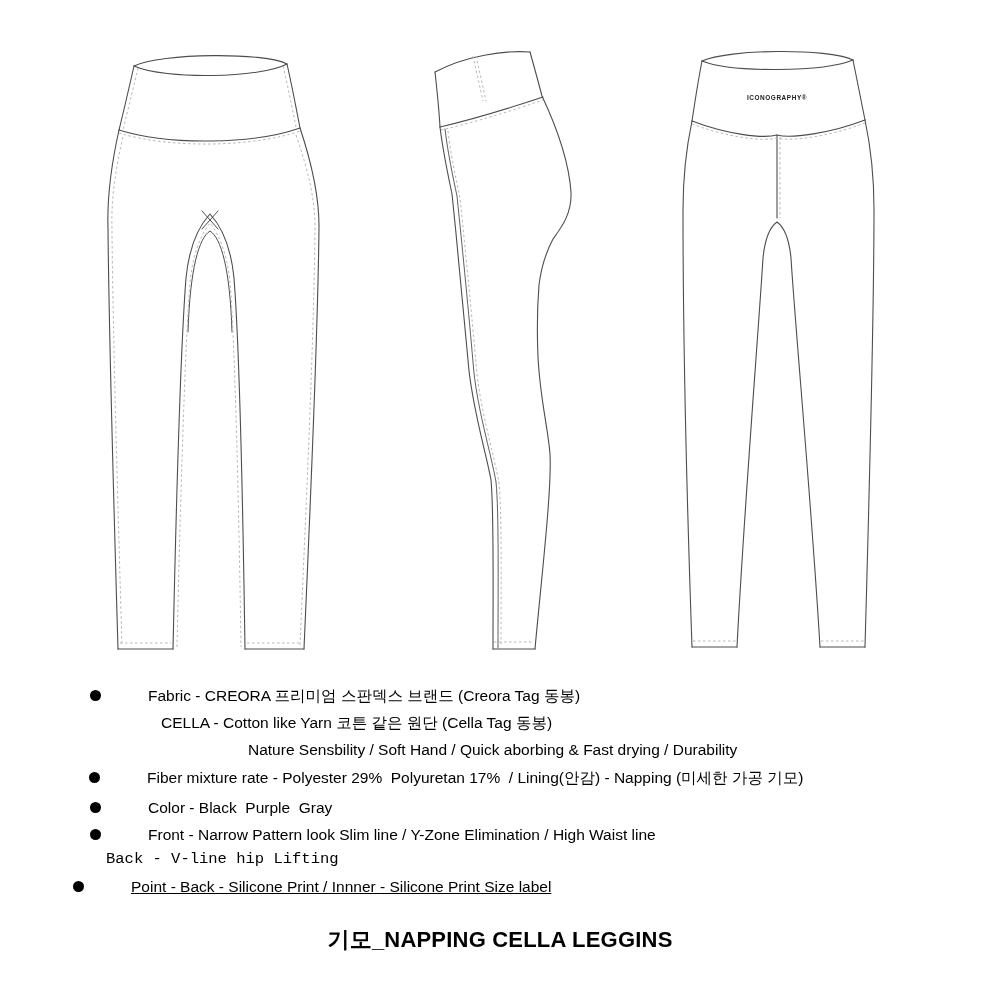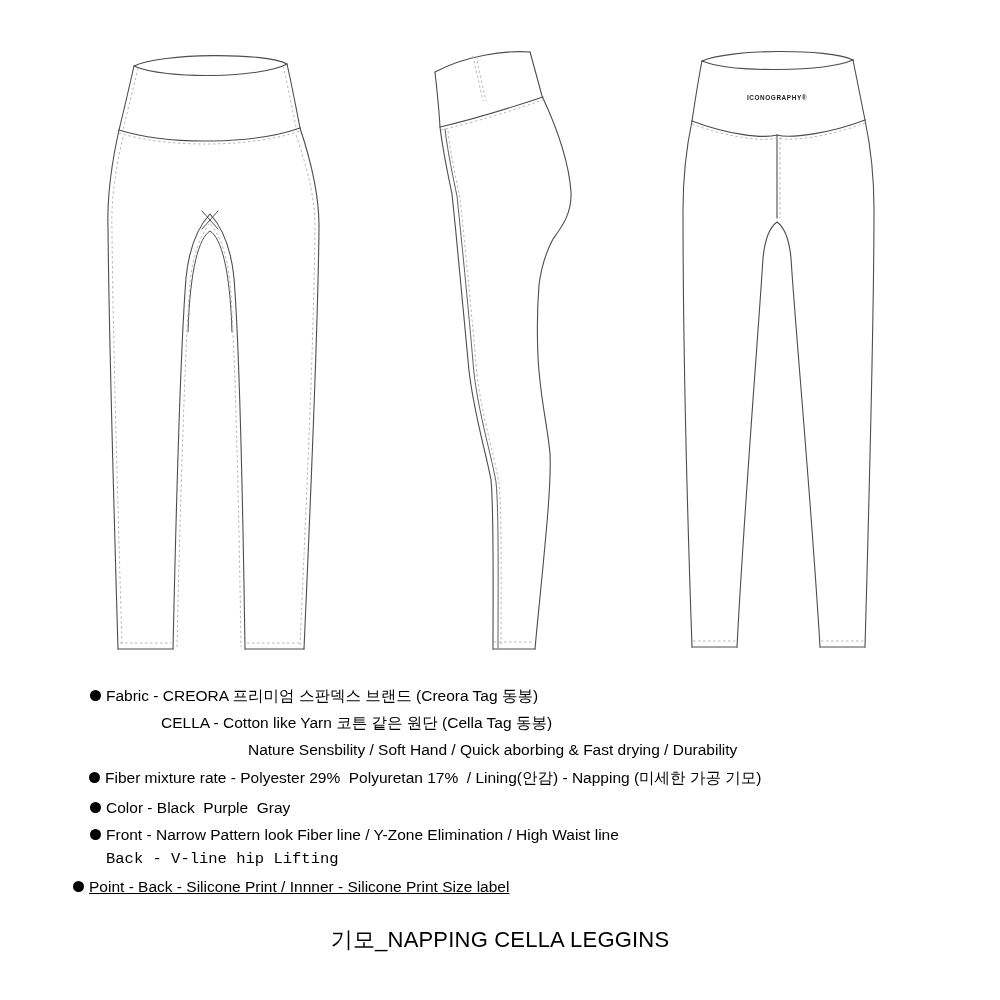--- a/index.html
+++ b/index.html
@@ -14,35 +14,36 @@
   .view-svg{position:absolute;}
   .spec-list{position:absolute;left:0;top:0;width:1000px;height:0;}
   .spec-line{
     position:absolute;
     display:flex;
     align-items:center;
     white-space:pre;
     font-size:15.5px;
     line-height:19px;
     color:#000;
+    gap:42px;
   }
   .bullet{
     display:inline-block;
     width:11px;height:11px;
     border-radius:50%;
     background:#000;
     margin-right:5px;
     flex:0 0 auto;
   }
   .title{
     position:absolute;
     top:925px;left:0;width:1000px;
     text-align:center;
     font-size:22px;
-    font-weight:400;
+    font-weight:700;
     letter-spacing:0.2px;
   }
   .logo-text{
     font-family:"Liberation Sans", sans-serif;
     font-weight:700;
     letter-spacing:0.6px;
   }
 </style>
 </head>
 <body>
@@ -168,21 +169,21 @@
       <span>Fiber mixture rate - Polyester 29%  Polyuretan 17%  / Lining(안감) - Napping (미세한 가공 기모)</span>
     </div>
 
     <div class="spec-line" style="left:90px;top:798px;">
       <span class="bullet"></span>
       <span>Color - Black  Purple  Gray</span>
     </div>
 
     <div class="spec-line" style="left:90px;top:825px;">
       <span class="bullet"></span>
-      <span>Front - Narrow Pattern look Fiber line / Y-Zone Elimination / High Waist line</span>
+      <span>Front - Narrow Pattern look Slim line / Y-Zone Elimination / High Waist line</span>
     </div>
 
     <div class="spec-line" style="left:106px;top:850px;font-family:Liberation Mono, monospace;">
       <span>Back - V-line hip Lifting</span>
     </div>
 
     <div class="spec-line" style="left:73px;top:877px;text-decoration:underline;">
       <span class="bullet"></span>
       <span>Point - Back - Silicone Print / Innner - Silicone Print Size label</span>
     </div>

